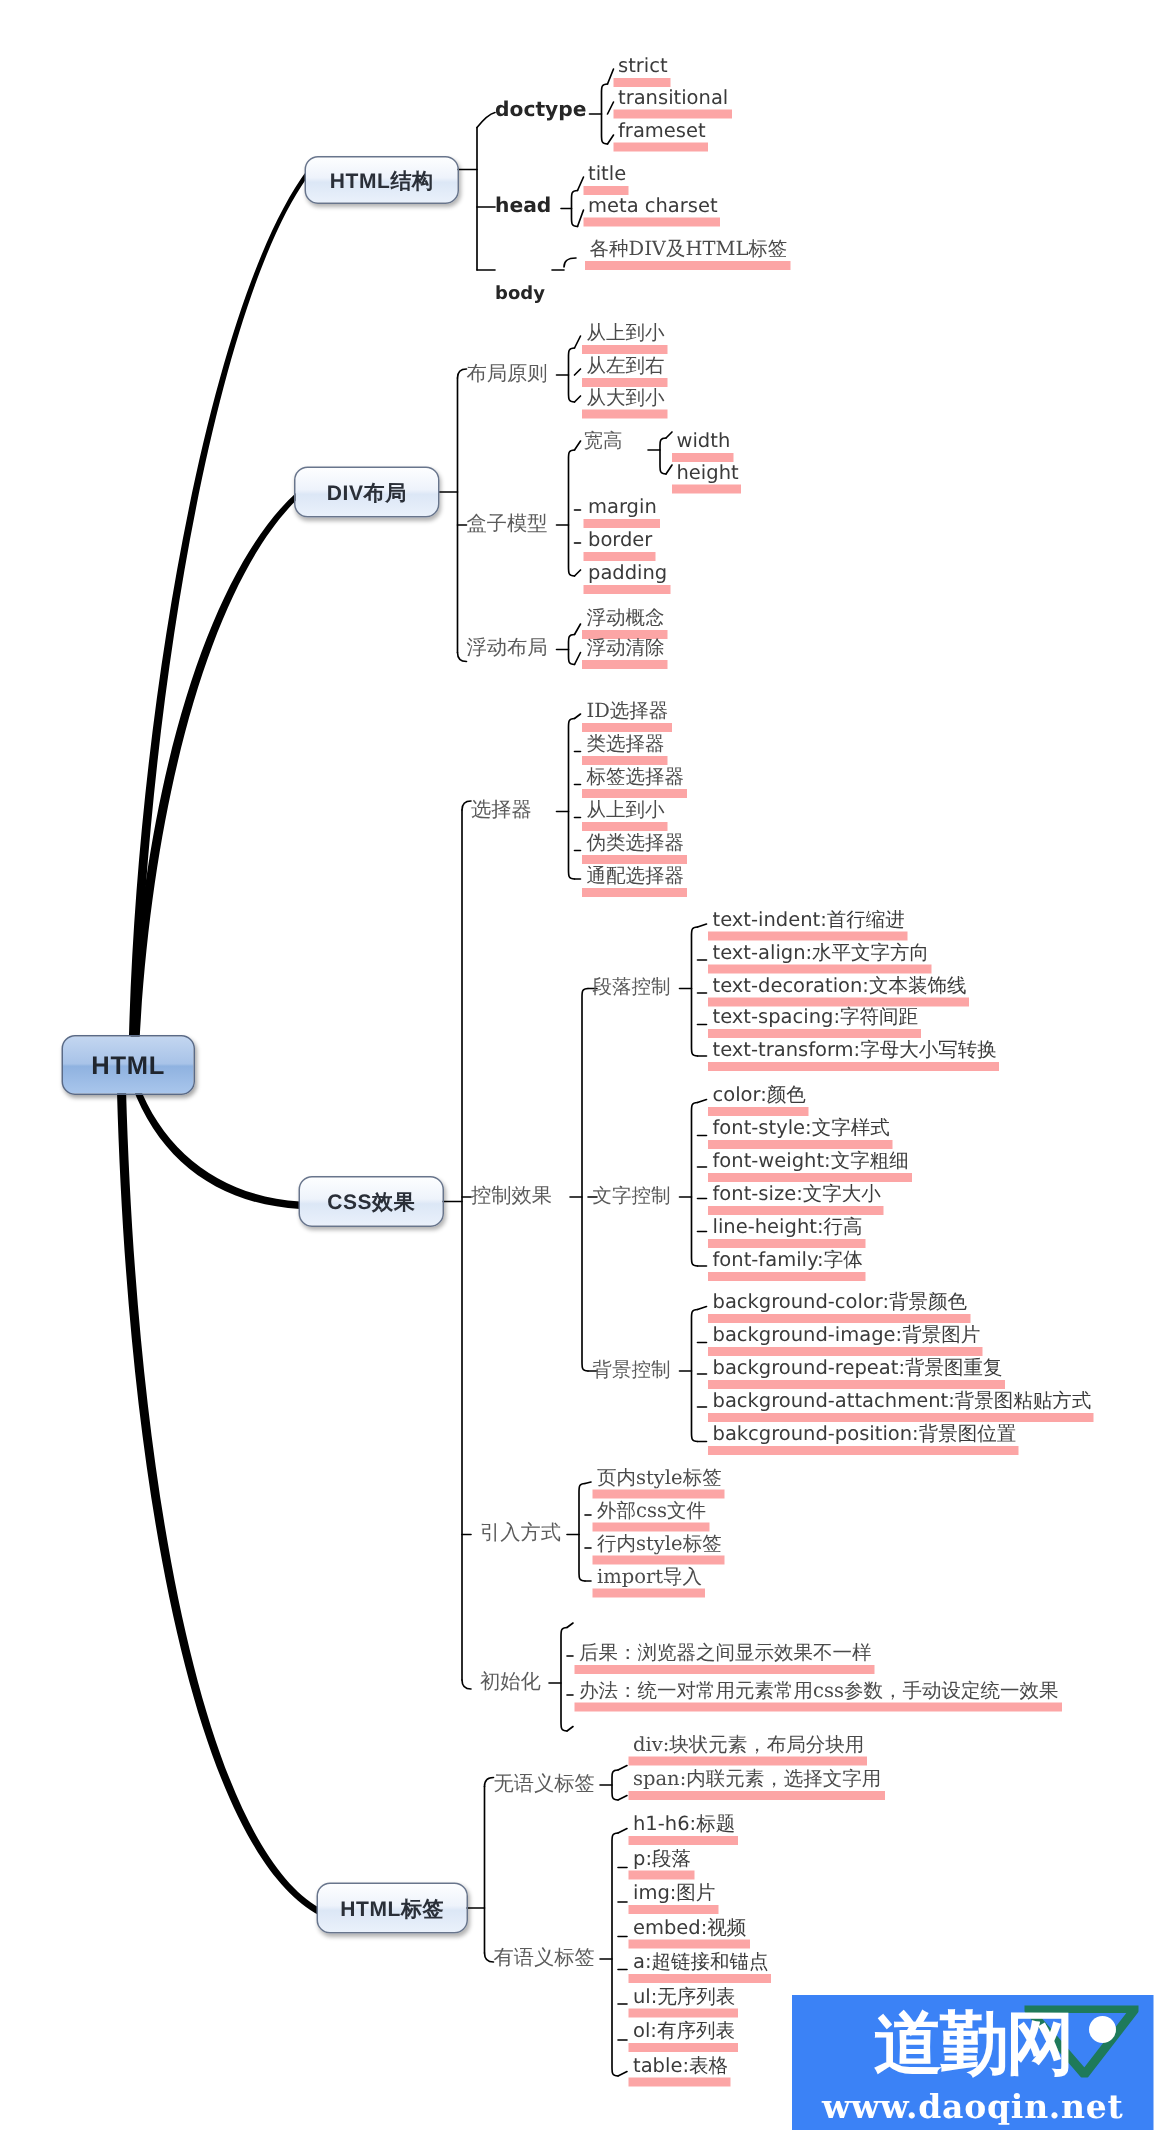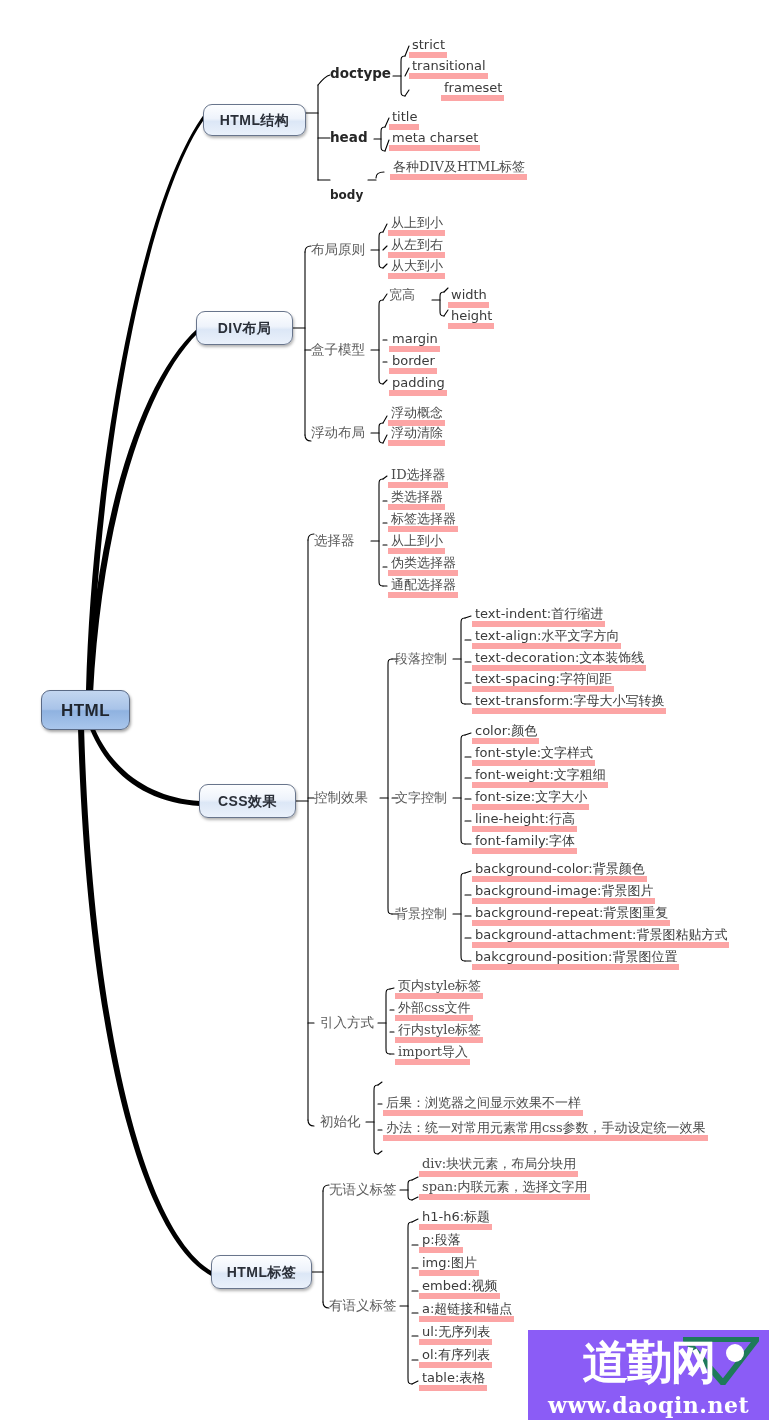--- a/index.html
+++ b/index.html
@@ -66,21 +66,21 @@
     font-family: "DejaVu Sans", "Liberation Sans", sans-serif;
   }
   .leaf.serif {
     font-family: "DejaVu Serif", "Liberation Serif", serif;
     color: #4a4a4a;
   }
 
   
   .watermark {
     position: absolute;
-    background: #8b5cf6;
+    background: #3b82f6;
     display: flex;
     flex-direction: column;
     align-items: center;
     justify-content: center;
     overflow: hidden;
   }
   .wm-logo-row {
     position: relative;
     width: 100%;
     height: 58px;
@@ -239,21 +239,21 @@
 
   <div class="node lvl2" style="left:330px; top:67px; font-weight:bold; color:#262626; font-family:'DejaVu Sans',sans-serif; font-size:13.5px;">
     <span>doctype</span>
   </div>
   <div class="node leaf" style="left:409px; top:38px;">
     <span>strict</span>
   </div>
   <div class="node leaf" style="left:409px; top:59px;">
     <span>transitional</span>
   </div>
-  <div class="node leaf" style="left:409px; top:81px;margin-left:32px;">
+  <div class="node leaf" style="left:409px; top:81px;">
     <span>frameset</span>
   </div>
 
   <div class="node lvl2" style="left:330px; top:131px; font-weight:bold; color:#262626; font-family:'DejaVu Sans',sans-serif; font-size:13.5px;">
     <span>head</span>
   </div>
   <div class="node leaf" style="left:389px; top:110px;">
     <span>title</span>
   </div>
   <div class="node leaf" style="left:389px; top:131px;">

